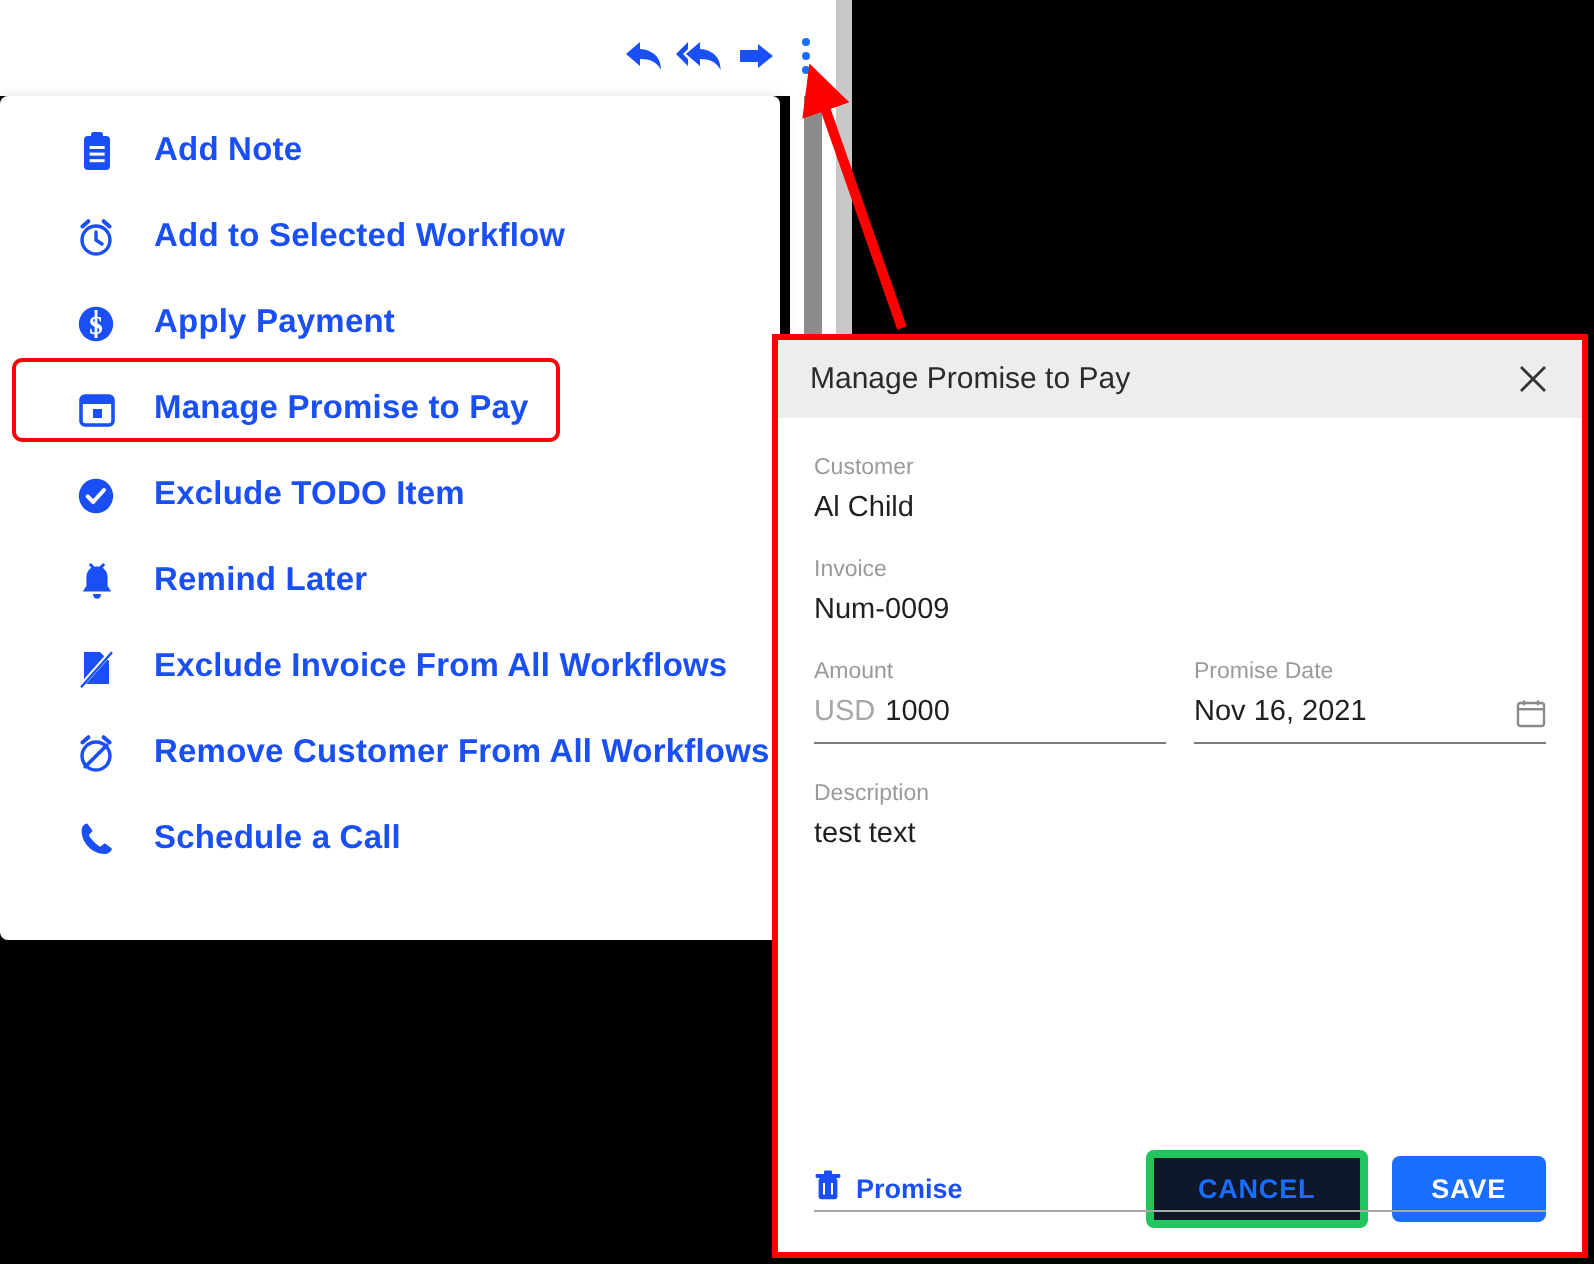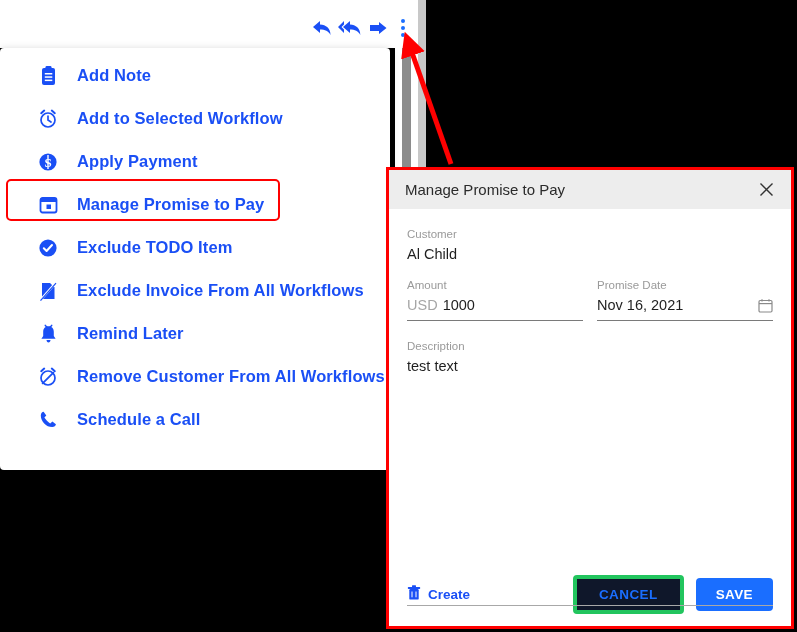--- a/index.html
+++ b/index.html
@@ -277,38 +277,38 @@
         <circle cx="10" cy="10" r="8.6" fill="#1a4ff5"></circle>
         <path d="M5.8 10.2 L8.6 13 L14 7" fill="none" stroke="#ffffff" stroke-width="2" stroke-linecap="round" stroke-linejoin="round"></path>
       </svg>
     </span>
     <span class="mi-label">Exclude TODO Item</span>
   </div>
 
   <div class="menu-item">
     <span class="mi-icon">
       <svg width="19" height="20" viewBox="0 0 19 20">
-        <path d="M3 2 L11 2 L15.5 6.5 L15.5 18 L3 18 Z" fill="#1a4ff5"></path>
-        <path d="M1.5 19 L17 1.5" stroke="#ffffff" stroke-width="2.4"></path>
-        <path d="M1.5 19.6 L17 2.1" stroke="#1a4ff5" stroke-width="1.2"></path>
-      </svg>
-    </span>
-    <span class="mi-label">Exclude Invoice From All Workflows</span>
-  </div>
-
-  <div class="menu-item">
-    <span class="mi-icon">
-      <svg width="19" height="20" viewBox="0 0 19 20">
         <path d="M9.5 2.2 C6.1 2.2 4.2 4.6 4.2 7.8 L4.2 12 L2.4 14.8 L16.6 14.8 L14.8 12 L14.8 7.8
                  C14.8 4.6 12.9 2.2 9.5 2.2 Z" fill="#1a4ff5"></path>
         <path d="M7.5 16 C7.5 17.4 8.4 18.4 9.5 18.4 C10.6 18.4 11.5 17.4 11.5 16 Z" fill="#1a4ff5"></path>
         <path d="M6.3 1.4 L8 3.2 M12.7 1.4 L11 3.2" stroke="#1a4ff5" stroke-width="1.5" stroke-linecap="round"></path>
       </svg>
     </span>
     <span class="mi-label">Remind Later</span>
+  </div>
+
+  <div class="menu-item">
+    <span class="mi-icon">
+      <svg width="19" height="20" viewBox="0 0 19 20">
+        <path d="M3 2 L11 2 L15.5 6.5 L15.5 18 L3 18 Z" fill="#1a4ff5"></path>
+        <path d="M1.5 19 L17 1.5" stroke="#ffffff" stroke-width="2.4"></path>
+        <path d="M1.5 19.6 L17 2.1" stroke="#1a4ff5" stroke-width="1.2"></path>
+      </svg>
+    </span>
+    <span class="mi-label">Exclude Invoice From All Workflows</span>
   </div>
 
   <div class="menu-item">
     <span class="mi-icon">
       <svg width="20" height="20" viewBox="0 0 20 20">
         <circle cx="10" cy="11" r="7" fill="none" stroke="#1a4ff5" stroke-width="1.7"></circle>
         <path d="M3.2 4.2 L6.2 1.6 M16.8 4.2 L13.8 1.6" stroke="#1a4ff5" stroke-width="2" stroke-linecap="round"></path>
         <path d="M4.6 16.4 L15.4 5.6" stroke="#1a4ff5" stroke-width="1.8" stroke-linecap="round"></path>
       </svg>
     </span>
@@ -341,20 +341,24 @@
       </div>
     </div>
 
     <div class="dlg-body">
 
       <div class="fld-block">
         <div class="fld-label">Customer</div>
         <div class="fld-value">Al Child</div>
       </div>
 
+      <div class="fld-block">
+        <div class="fld-label">Invoice</div>
+        <div class="fld-value">Num-0009</div>
+      </div>
 
       <div class="row2">
         <div>
           <div class="fld-label">Amount</div>
           <div class="fld-value uline">
             <span class="prefix">USD</span>
             <span>1000</span>
           </div>
         </div>
         <div>
@@ -383,21 +387,21 @@
     <div class="dlg-footer">
       <div class="delete-btn">
         <span>
           <svg width="14" height="16" viewBox="0 0 14 16">
             <rect x="2.3" y="4" width="9.4" height="10.6" rx="1.2" fill="#1a4ff5"></rect>
             <rect x="0.8" y="2" width="12.4" height="2" rx="0.7" fill="#1a4ff5"></rect>
             <rect x="5" y="0.2" width="4" height="2" rx="0.6" fill="#1a4ff5"></rect>
             <path d="M5 6.5 L5 12.3 M9 6.5 L9 12.3" stroke="#ffffff" stroke-width="1"></path>
           </svg>
         </span>
-        <span>Create</span>
+        <span>Promise</span>
       </div>
       <div class="footer-spacer"></div>
       <button class="btn-cancel">CANCEL</button>
       <button class="btn-save">SAVE</button>
     </div>
   </div>
 </div>
 
 <svg class="anno-arrow" viewBox="0 0 80 150">
   <defs>

